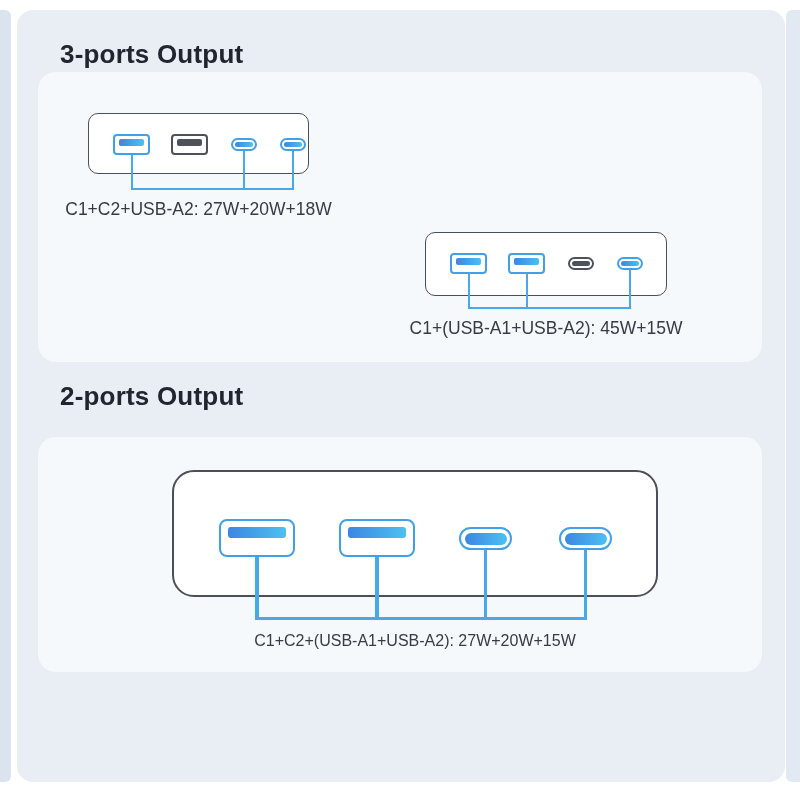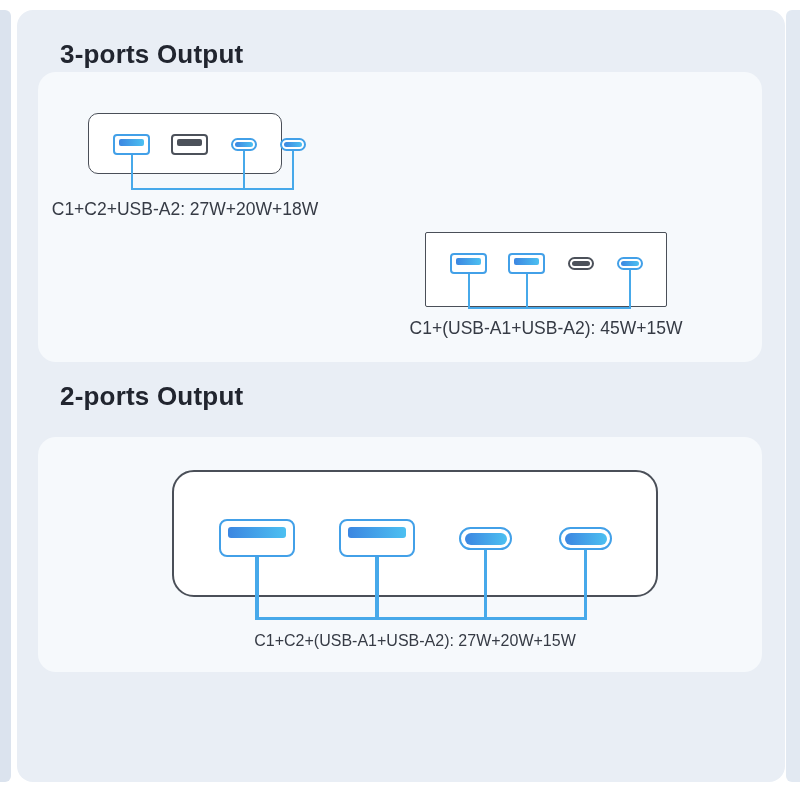--- a/index.html
+++ b/index.html
@@ -34,40 +34,40 @@
 </head>
 <body>
 
 <div class="page">
   <div class="slide-strip left"></div>
   <div class="slide-strip right"></div>
   <div class="panel"></div>
 
   <div class="section-title" id="title-0">3-ports Output</div>
   <div class="card" id="card-0">
-      <div class="charger" style="left: 50px; top: 41px; width: 194px; height: 61px; border-radius: 10px; border-width: 1.5px;">
+      <div class="charger" style="left: 50px; top: 41px; width: 221px; height: 61px; border-radius: 10px; border-width: 1.5px;">
         <div class="port" style="left: 24px; top: 20px; width: 37px; height: 21px; border-width: 2px; border-color: var(--port-active); border-radius: 4px; position: absolute;">
           <div class="bar" style="left: 4px; right: 4px; top: 3px; height: 7px; border-radius: 2px; background: linear-gradient(90deg, var(--bar-grad-start), var(--bar-grad-end));"></div>
         </div>
         <div class="port" style="left: 82px; top: 20px; width: 37px; height: 21px; border-width: 2px; border-color: var(--port-inactive); border-radius: 4px; position: absolute;">
           <div class="bar" style="left: 4px; right: 4px; top: 3px; height: 7px; border-radius: 2px; background: var(--port-inactive);"></div>
         </div>
         <div class="port" style="left: 142px; top: 24px; width: 26px; height: 13px; border-width: 2px; border-color: var(--port-active); border-radius: 999px; position: absolute;">
           <div class="bar" style="inset: 2px; border-radius: 999px; background: linear-gradient(90deg, var(--bar-grad-start), var(--bar-grad-end));"></div>
         </div>
         <div class="port" style="left: 191px; top: 24px; width: 26px; height: 13px; border-width: 2px; border-color: var(--port-active); border-radius: 999px; position: absolute;">
           <div class="bar" style="inset: 2px; border-radius: 999px; background: linear-gradient(90deg, var(--bar-grad-start), var(--bar-grad-end));"></div>
         </div>
         <div class="vline" style="left: 41.5px; top: 41px; width: 2px; height: 35px;"></div>
         <div class="vline" style="left: 154px; top: 37px; width: 2px; height: 39px;"></div>
         <div class="vline" style="left: 203px; top: 37px; width: 2px; height: 39px;"></div>
         <div class="hline" style="left: 41.5px; top: 74px; width: 163.5px; height: 2px;"></div>
         <div class="combo-label" style="top: 85px; font-size: 17.5px;">C1+C2+USB-A2: 27W+20W+18W</div>
       </div>
-      <div class="charger" style="left: 387px; top: 160px; width: 242px; height: 75px; border-radius: 2px; border-width: 1.5px;">
+      <div class="charger" style="left: 387px; top: 160px; width: 242px; height: 64px; border-radius: 10px; border-width: 1.5px;">
         <div class="port" style="left: 24px; top: 20px; width: 37px; height: 21px; border-width: 2px; border-color: var(--port-active); border-radius: 4px; position: absolute;">
           <div class="bar" style="left: 4px; right: 4px; top: 3px; height: 7px; border-radius: 2px; background: linear-gradient(90deg, var(--bar-grad-start), var(--bar-grad-end));"></div>
         </div>
         <div class="port" style="left: 82px; top: 20px; width: 37px; height: 21px; border-width: 2px; border-color: var(--port-active); border-radius: 4px; position: absolute;">
           <div class="bar" style="left: 4px; right: 4px; top: 3px; height: 7px; border-radius: 2px; background: linear-gradient(90deg, var(--bar-grad-start), var(--bar-grad-end));"></div>
         </div>
         <div class="port" style="left: 142px; top: 24px; width: 26px; height: 13px; border-width: 2px; border-color: var(--port-inactive); border-radius: 999px; position: absolute;">
           <div class="bar" style="inset: 2px; border-radius: 999px; background: var(--port-inactive);"></div>
         </div>
         <div class="port" style="left: 191px; top: 24px; width: 26px; height: 13px; border-width: 2px; border-color: var(--port-active); border-radius: 999px; position: absolute;">

